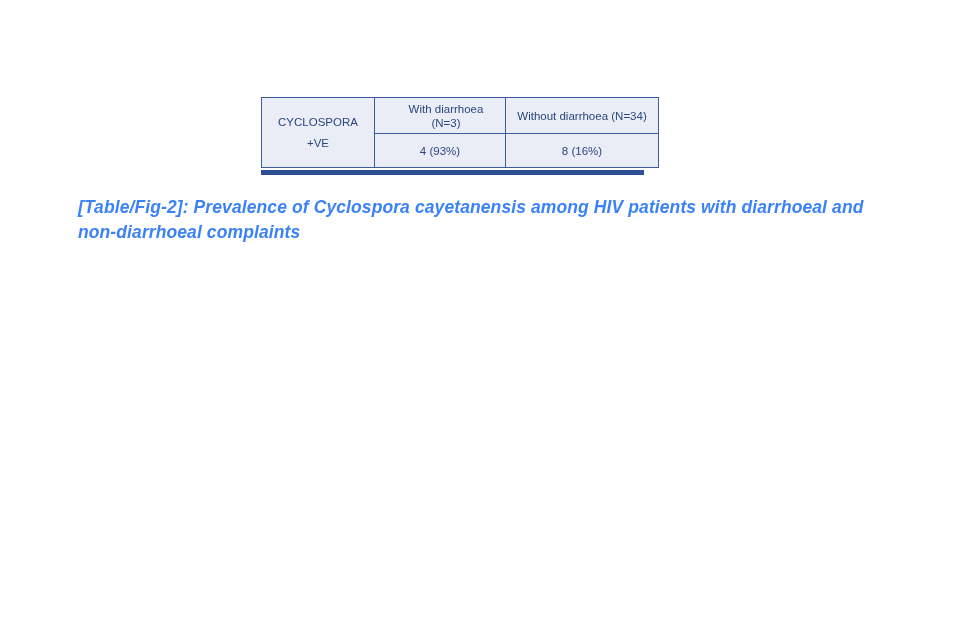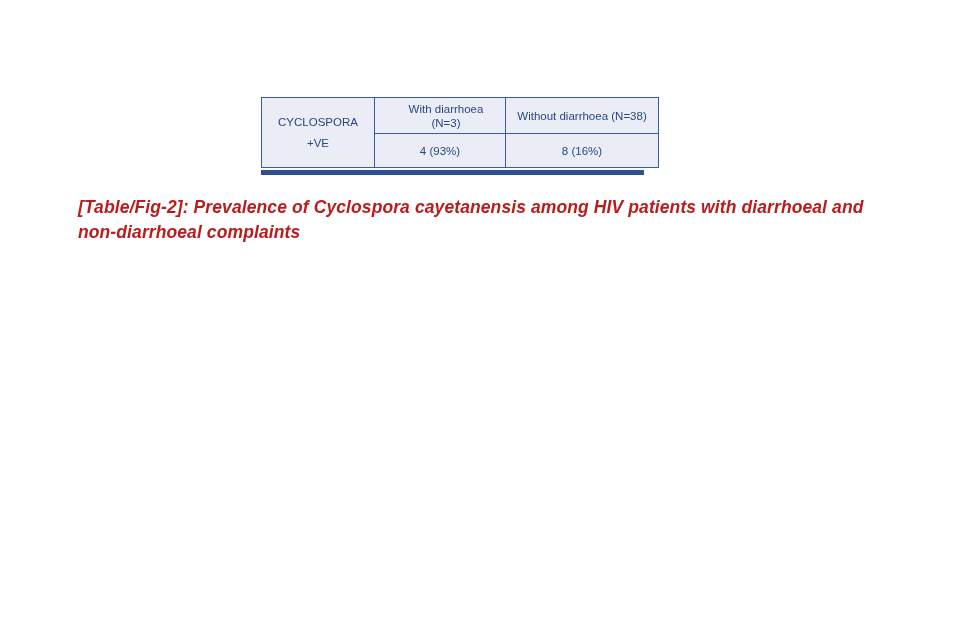--- a/index.html
+++ b/index.html
@@ -90,21 +90,21 @@
     height: 5px;
     background: #2d4f94;
   }
 
   
   #figure-caption {
     position: absolute;
     left: 78px;
     top: 195px;
     width: 790px;
-    color: #b91c1c;
+    color: #3b82f6;
     font-family: "Liberation Sans", sans-serif;
     font-size: 17.5px;
     font-weight: bold;
     font-style: italic;
     line-height: 25px;
     letter-spacing: 0.1px;
   }
 </style>
 </head>
 <body>
@@ -117,21 +117,21 @@
         <tr>
           <td class="row-label" rowspan="2">
             <span class="lbl-line line1">CYCLOSPORA</span>
             <span class="lbl-line line2">+VE</span>
           </td>
           <td class="col-head c2">
             <span class="hd-line">With diarrhoea</span>
             <span class="hd-line">(N=3)</span>
           </td>
           <td class="col-head c3">
-            <span class="hd-line">Without diarrhoea (N=38)</span>
+            <span class="hd-line">Without diarrhoea (N=34)</span>
           </td>
         </tr>
         <tr>
           <td class="value c2">4 (93%)</td>
           <td class="value c3">8 (16%)</td>
         </tr>
       </tbody>
     </table>
   </div>
 

